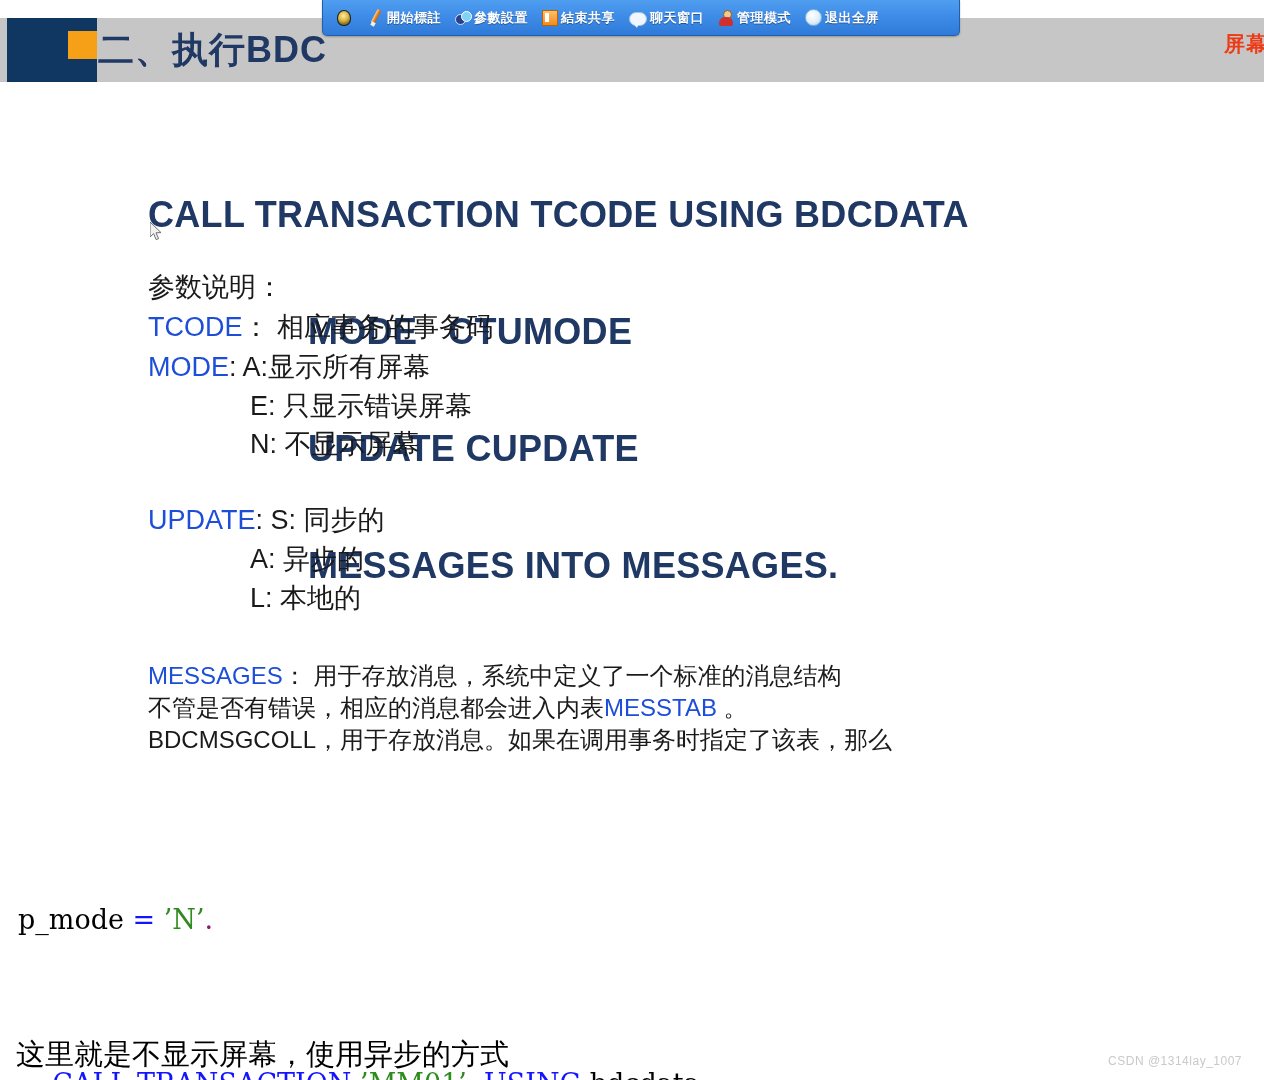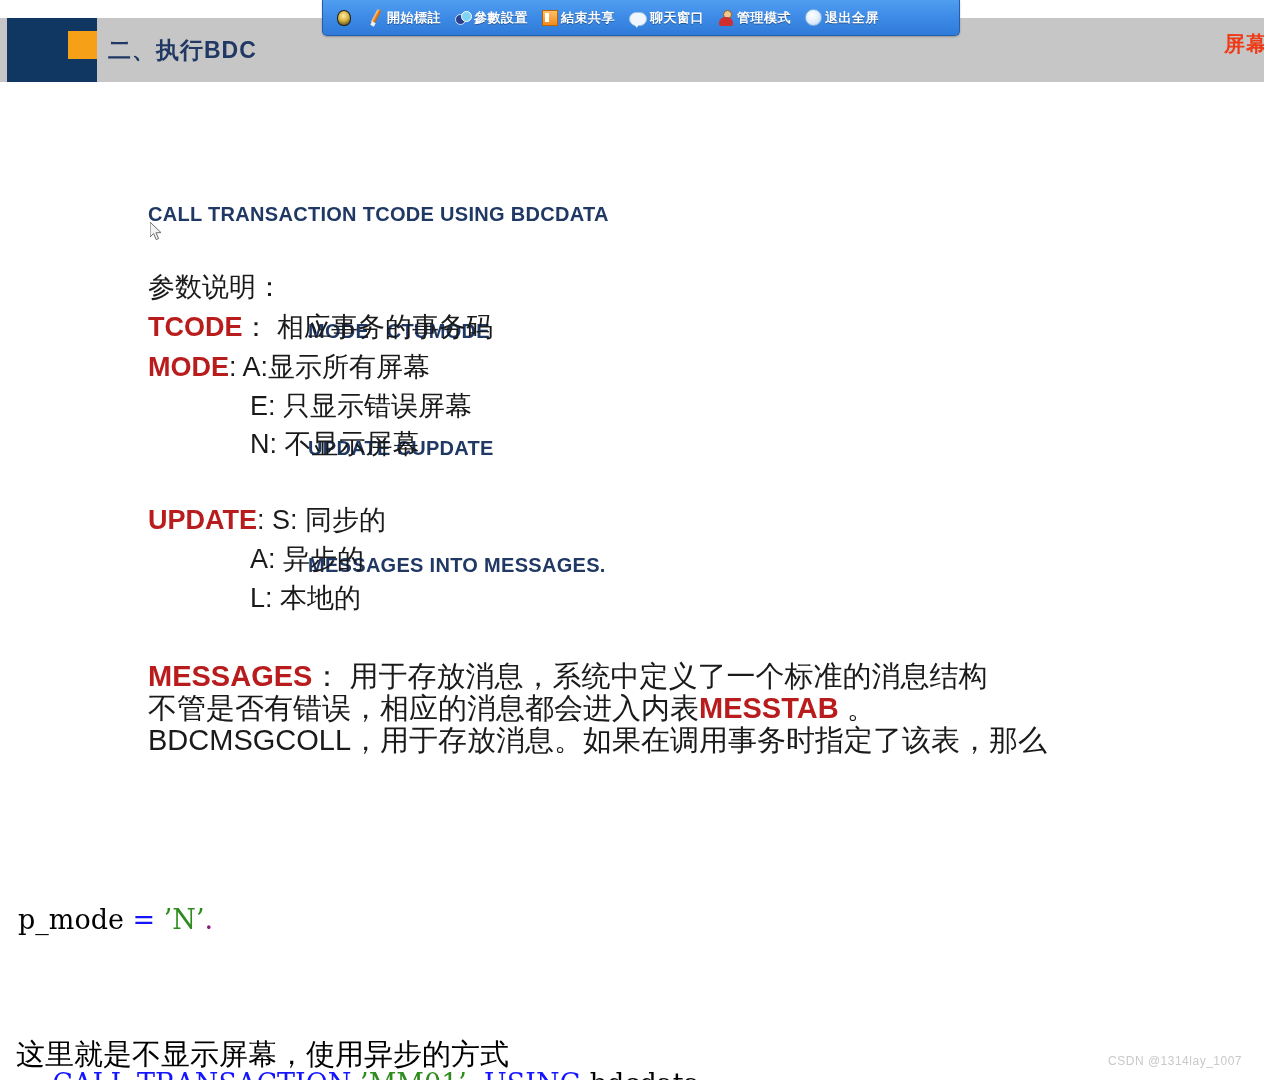--- a/index.html
+++ b/index.html
@@ -35,26 +35,26 @@
   .header-orange {
     position: absolute;
     left: 68px;
     top: 31px;
     width: 29px;
     height: 28px;
     background: #f5a017;
   }
   .header-title {
     position: absolute;
-    left: 108px;
+    left: 98px;
     top: 20px;
     height: 60px;
     display: flex;
     align-items: center;
-    font-size: 23px;
+    font-size: 36px;
     font-weight: bold;
     color: #1f3864;
     letter-spacing: 1px;
     white-space: nowrap;
   }
   .header-right-text {
     position: absolute;
     right: 0px;
     top: 30px;
     font-size: 21px;
@@ -216,21 +216,21 @@
     top: 82px;
     width: 1264px;
     height: 998px;
     background: #ffffff;
   }
 
   .code-head {
     position: absolute;
     left: 148px;
     top: 35px;
-    font-size: 20px;
+    font-size: 36px;
     font-weight: bold;
     color: #1f3864;
     letter-spacing: 0.3px;
     line-height: 39px;
     white-space: pre;
   }
   .code-head .ind1 { display: block; padding-left: 0px; }
   .code-head .ind2 { display: block; padding-left: 160px; }
 
   .param-title {
@@ -243,38 +243,38 @@
   }
 
   .param-line {
     position: absolute;
     font-size: 27px;
     color: #1a1a1a;
     white-space: nowrap;
     line-height: 38px;
   }
   .kw {
-    color: #b91c1c;
-    font-weight: bold;
+    color: #1d4ed8;
+    font-weight: normal;
   }
 
   .p-tcode { left: 148px; top: 226px; }
   .p-mode  { left: 148px; top: 266px; }
   .p-mode-e{ left: 250px; top: 305px; }
   .p-mode-n{ left: 250px; top: 343px; }
   .p-update{ left: 148px; top: 419px; }
   .p-upd-a { left: 250px; top: 458px; }
   .p-upd-l { left: 250px; top: 497px; }
 
   .messages-block {
     position: absolute;
     left: 148px;
     top: 578px;
     width: 1010px;
-    font-size: 29px;
+    font-size: 24px;
     color: #1a1a1a;
     line-height: 32px;
   }
   .messages-block .ln { display: block; white-space: nowrap; }
 
   
   .abap {
     position: absolute;
     left: 18px;
     top: 735px;

